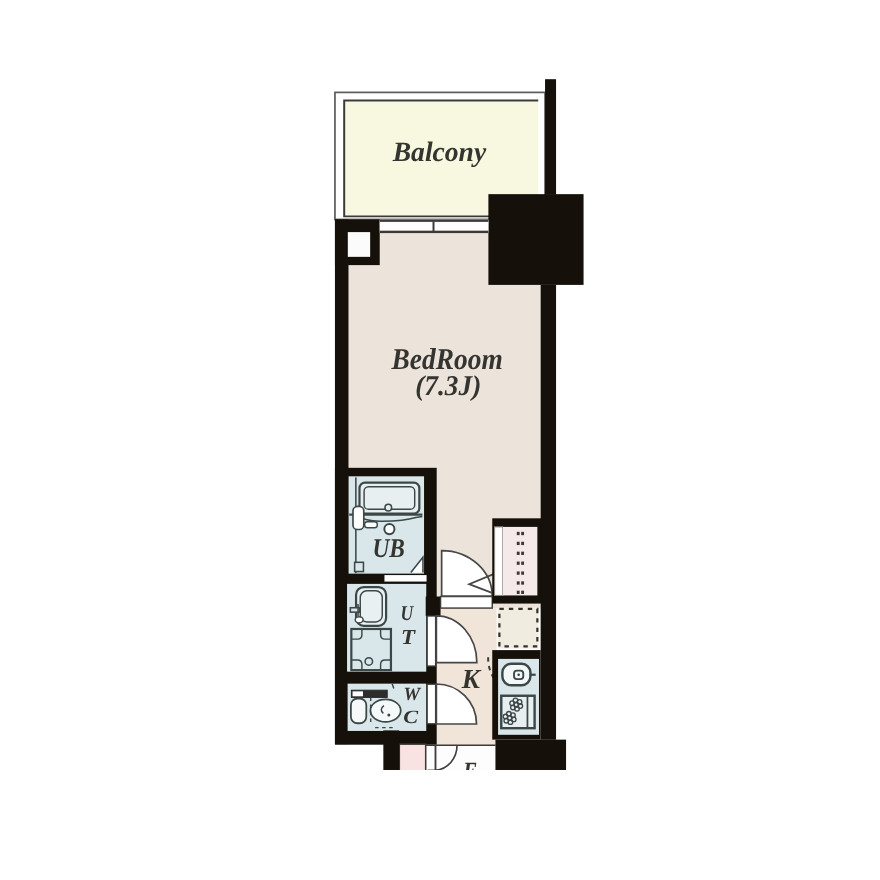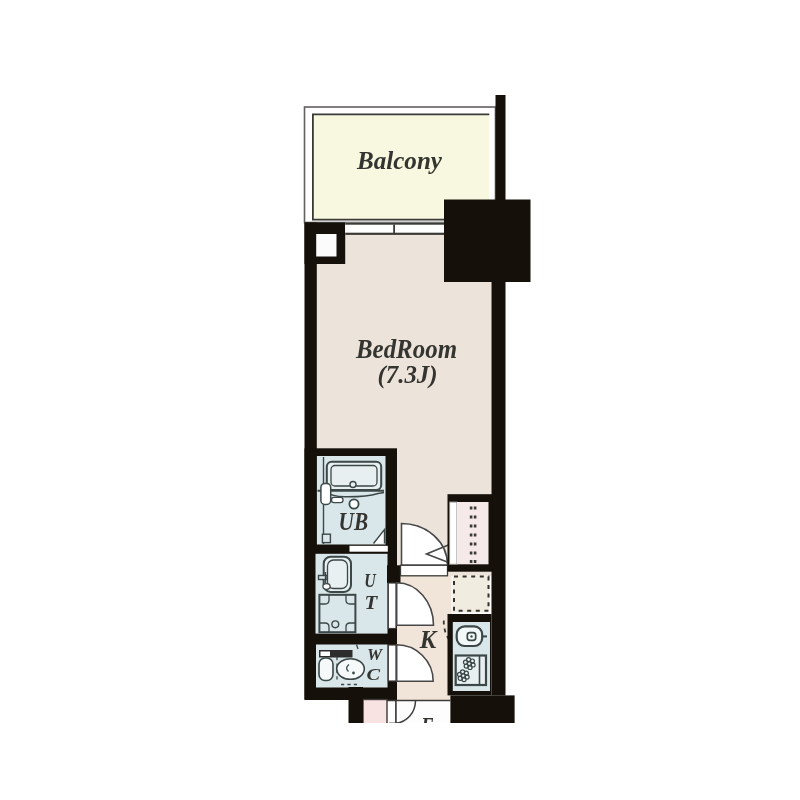--- a/index.html
+++ b/index.html
@@ -1,16 +1,16 @@
 <!DOCTYPE html>
 <html><head>
 <meta charset="utf-8">
 <style>
   html,body{margin:0;padding:0;background:#ffffff;}
-  .page{width:800px;height:700px;position:relative;background:#f97316;will-change:transform;transform:translateZ(0);margin-top:23px;}
+  .page{width:800px;height:700px;position:relative;background:#f97316;will-change:transform;transform:translateZ(0);}
   text{font-family:"Liberation Serif", serif;font-style:italic;font-weight:bold;fill:#33332f;fill-opacity:0.995;}
 </style>
 </head>
 <body>
 <div class="page">
 <svg width="800" height="800" viewBox="0 0 800 800" xmlns="http://www.w3.org/2000/svg">
 
   <rect x="0" y="0" width="800" height="800" fill="#ffffff"></rect>
 
   <rect x="304.5" y="84" width="191" height="115.5" fill="none" stroke="#61605e" stroke-width="1.6"></rect>

